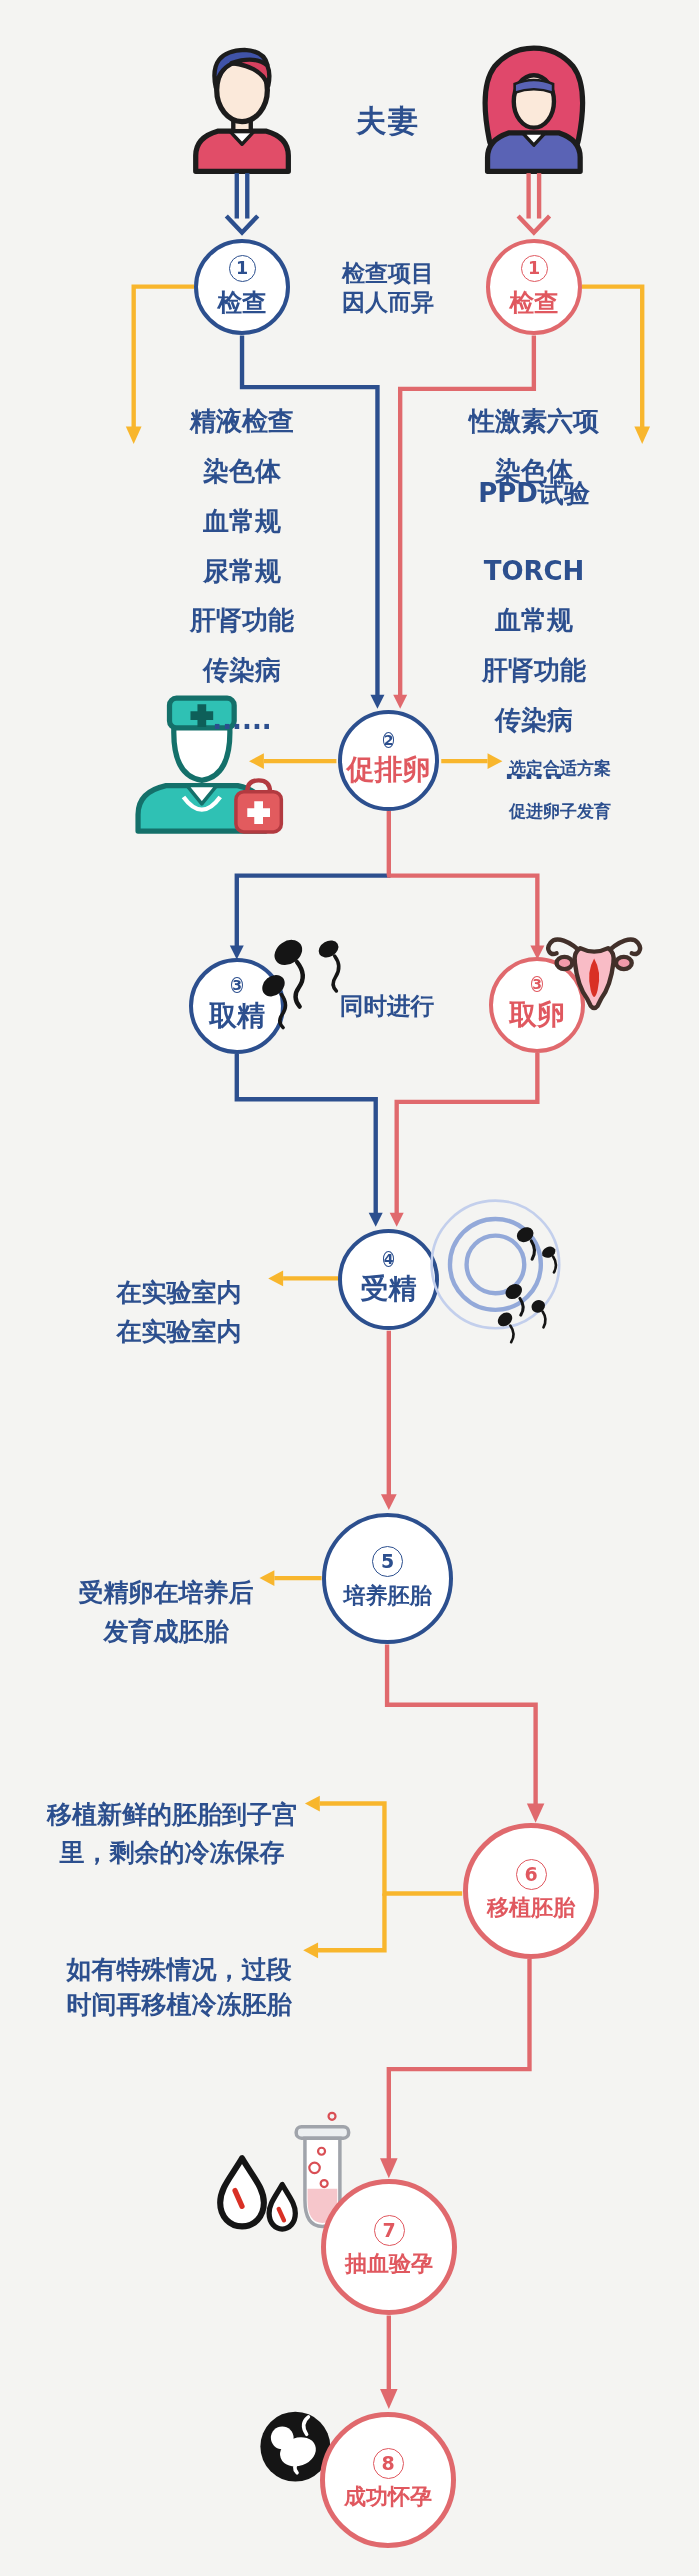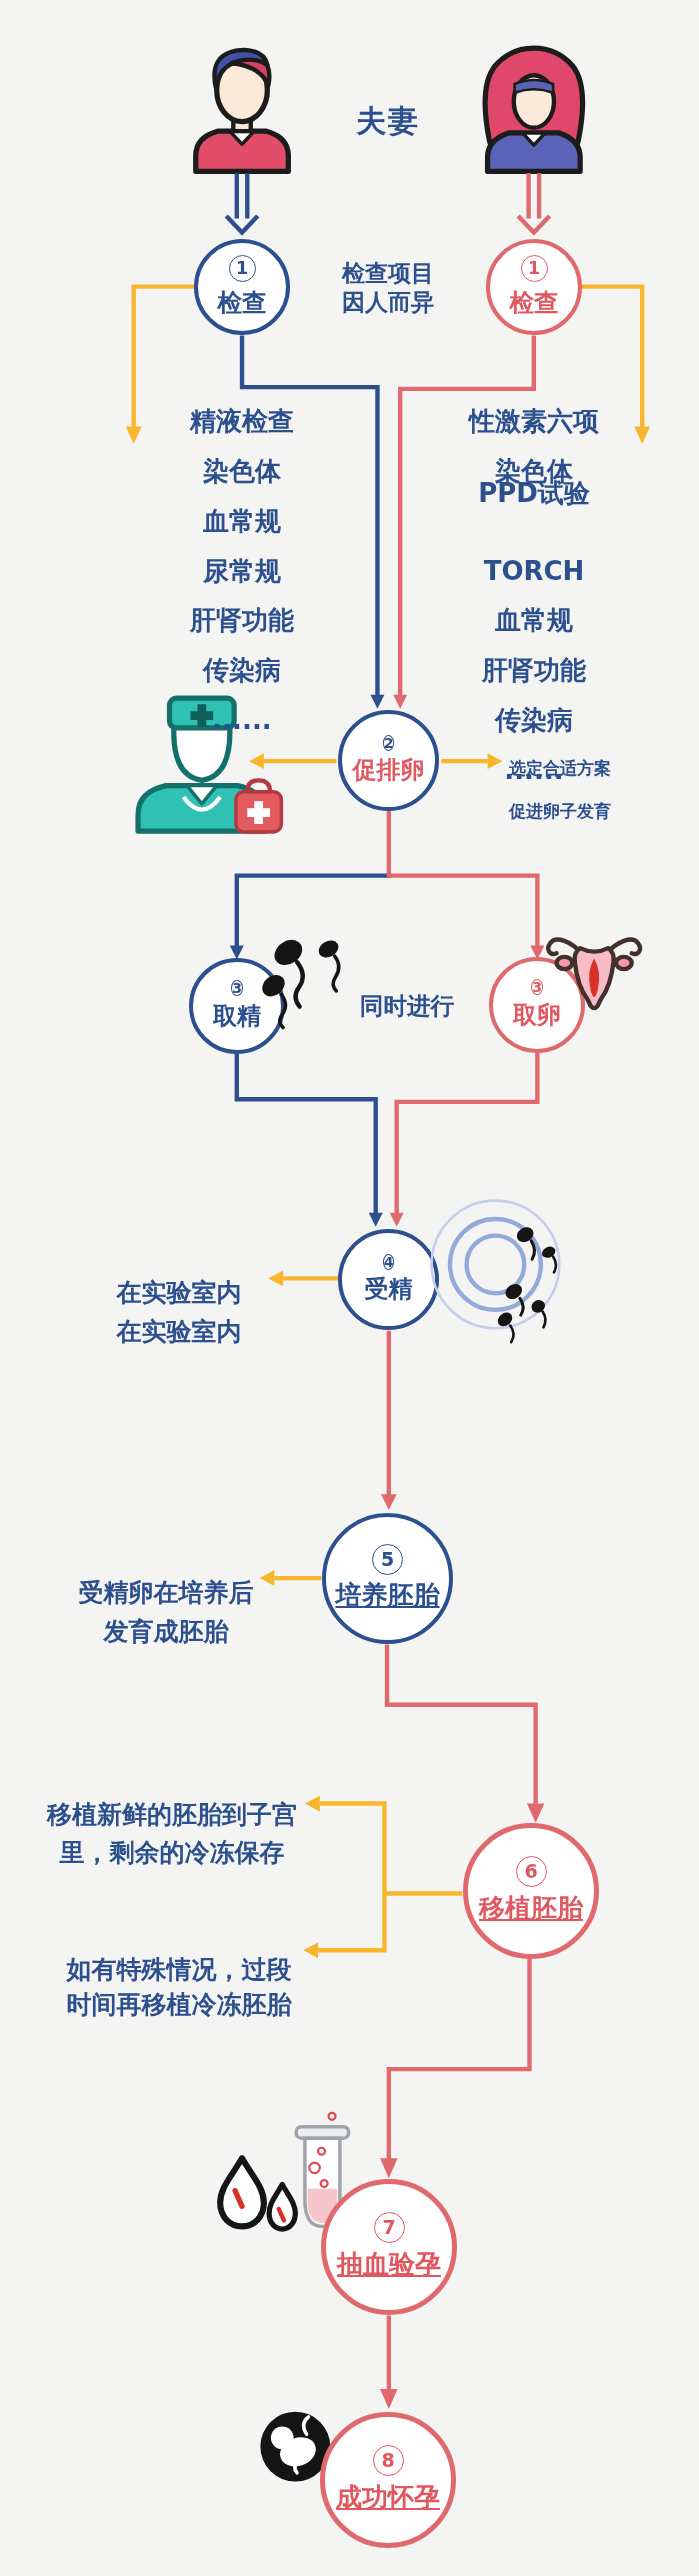--- a/index.html
+++ b/index.html
@@ -20,22 +20,22 @@
     font-weight:bold;line-height:1;box-sizing:border-box;
   }
   .cnum.navy{border:1.7px solid #2c4f8e;color:#2c4f8e;}
   .cnum.pink{border:1.7px solid #e0585f;color:#e0585f;}
   .small .cnum{width:27px;height:27px;font-size:17.5px;}
   .big .cnum{width:31px;height:31px;font-size:19px;}
   .clabel{font-weight:bold;white-space:nowrap;}
   .clabel.navy{color:#2c4f8e;}
   .clabel.pink{color:#e0585f;}
   .small .clabel{font-size:24.5px;}
-  .mid .clabel{font-size:24px;}
-  .big .clabel{font-size:26px;text-decoration:underline;}
+  .mid .clabel{font-size:28px;}
+  .big .clabel{font-size:22px;}
   .txt{
     position:absolute;transform:translate(-50%,-50%);white-space:nowrap;
     color:#2c4f8e;font-weight:600;text-align:center;
   }
   .txt.left{transform:translate(0,-50%);text-align:left;}
   .title{font-size:30px;font-weight:bold;letter-spacing:1.7px;}
   .f26{font-size:23px;}
   .f27{font-size:23.6px;}
   .f28{font-size:17px;margin-top:24px;}
   .f29{font-size:25px;margin-top:28px;}
@@ -208,21 +208,21 @@
   <div class="txt left f28" style="left:509px;top:787px;">促进卵子发育</div>
 
   <div class="circle mid navy" style="left:189px;top:958px;width:96px;height:96px;">
     <span class="cnum navy">3</span>
     <span class="clabel navy">取精</span>
   </div>
   <div class="circle mid pink" style="left:489px;top:957px;width:96px;height:96px;">
     <span class="cnum pink">3</span>
     <span class="clabel pink">取卵</span>
   </div>
-  <div class="txt f27" style="left:387px;top:1006px;margin-left:20px;">同时进行</div>
+  <div class="txt f27" style="left:387px;top:1006px;">同时进行</div>
 
   <div class="circle mid navy" style="left:338px;top:1229px;width:101px;height:101px;">
     <span class="cnum navy">4</span>
     <span class="clabel navy">受精</span>
   </div>
   <div class="txt f29" style="left:179px;top:1264px;">在实验室内</div>
   <div class="txt f29" style="left:179px;top:1303px;">在实验室内</div>
 
   <div class="circle big navy" style="left:322px;top:1513px;width:131px;height:131px;">
     <span class="cnum navy">5</span>

